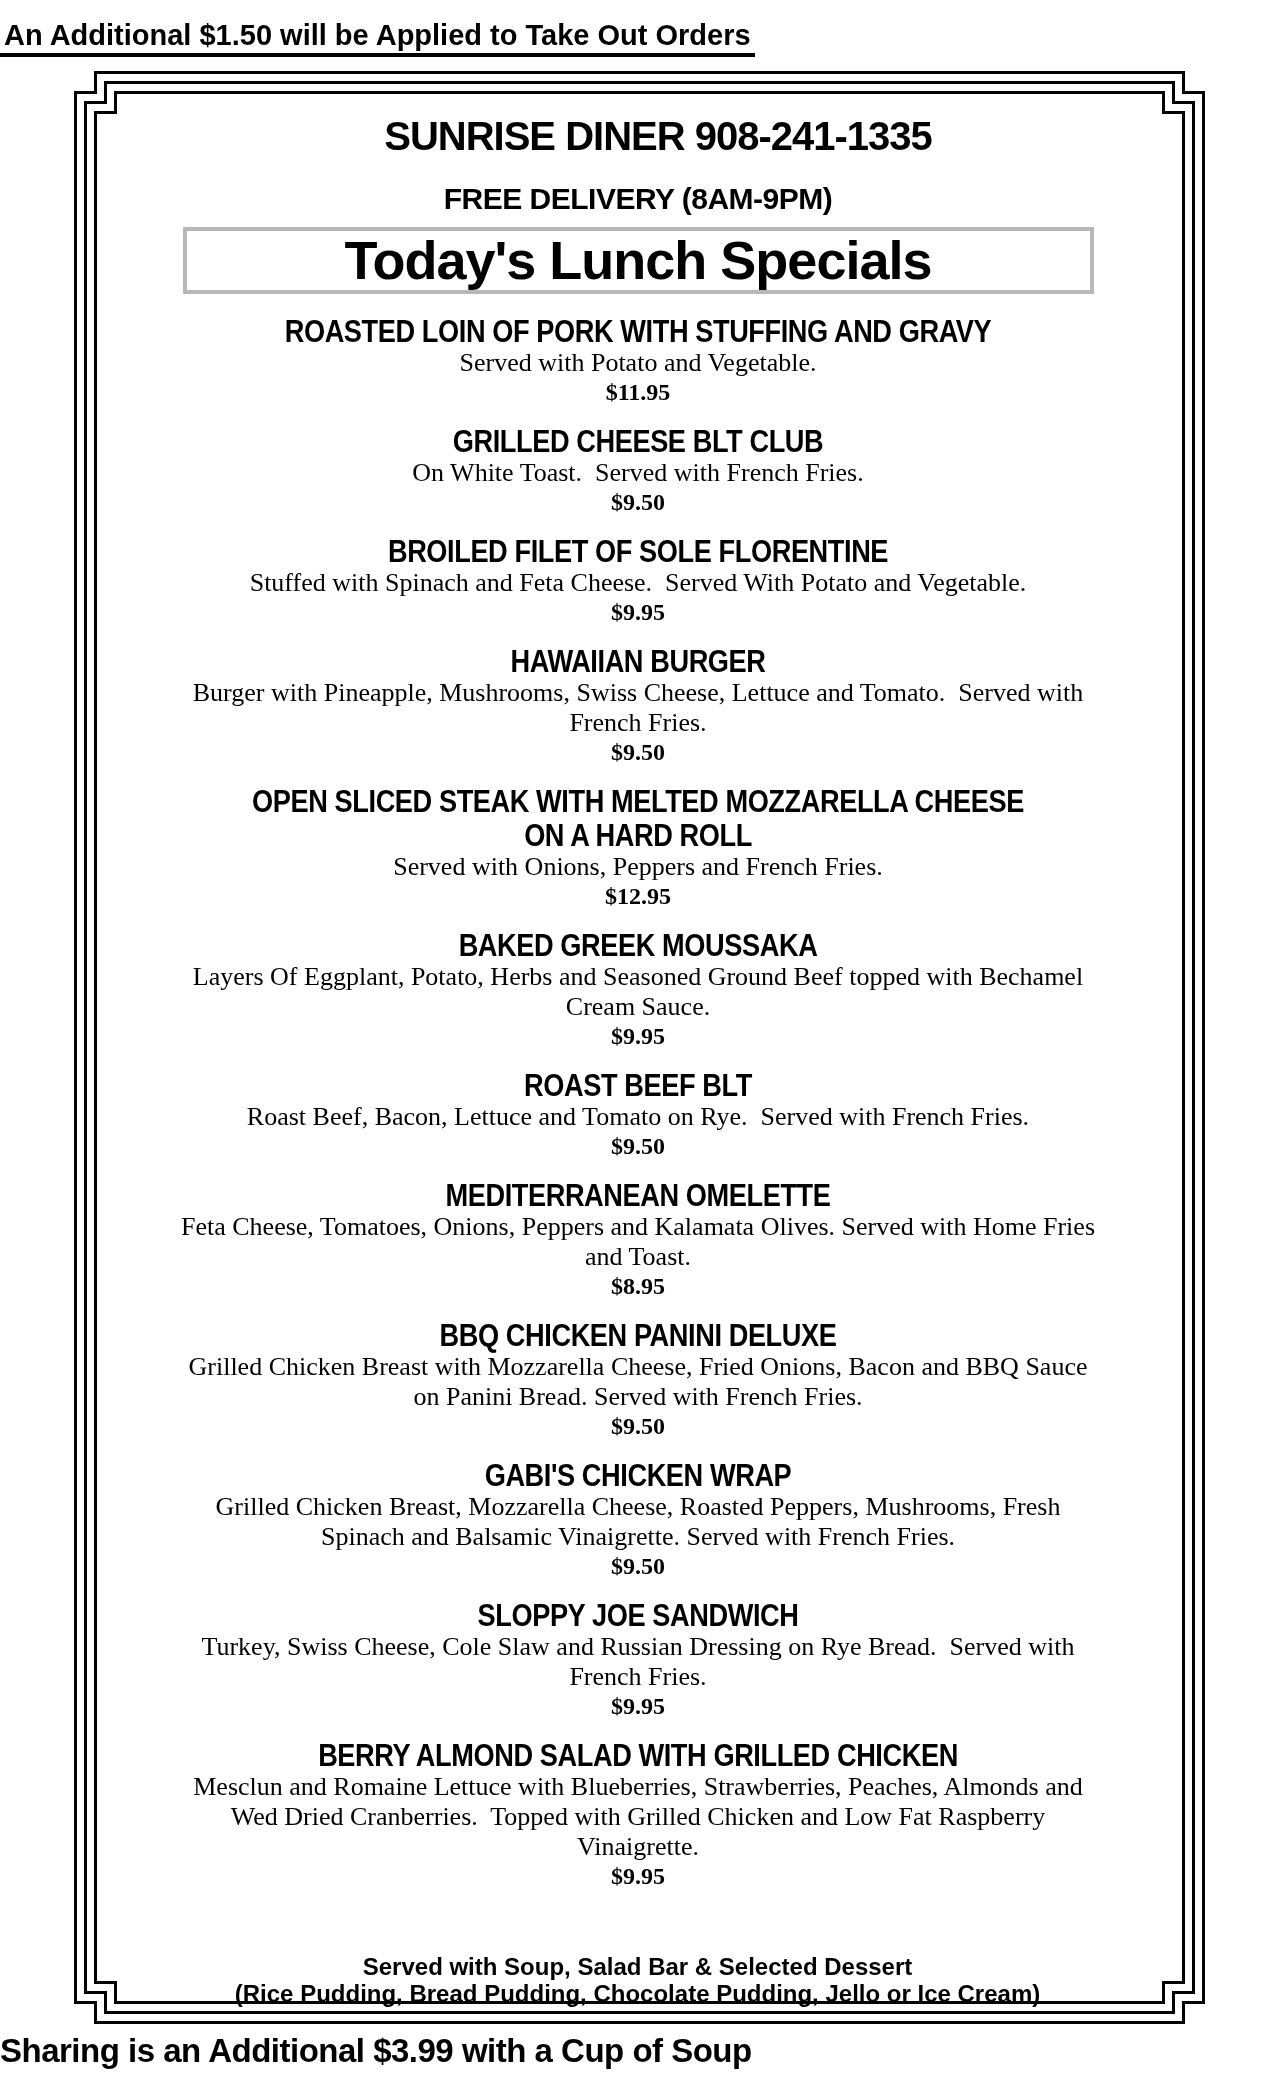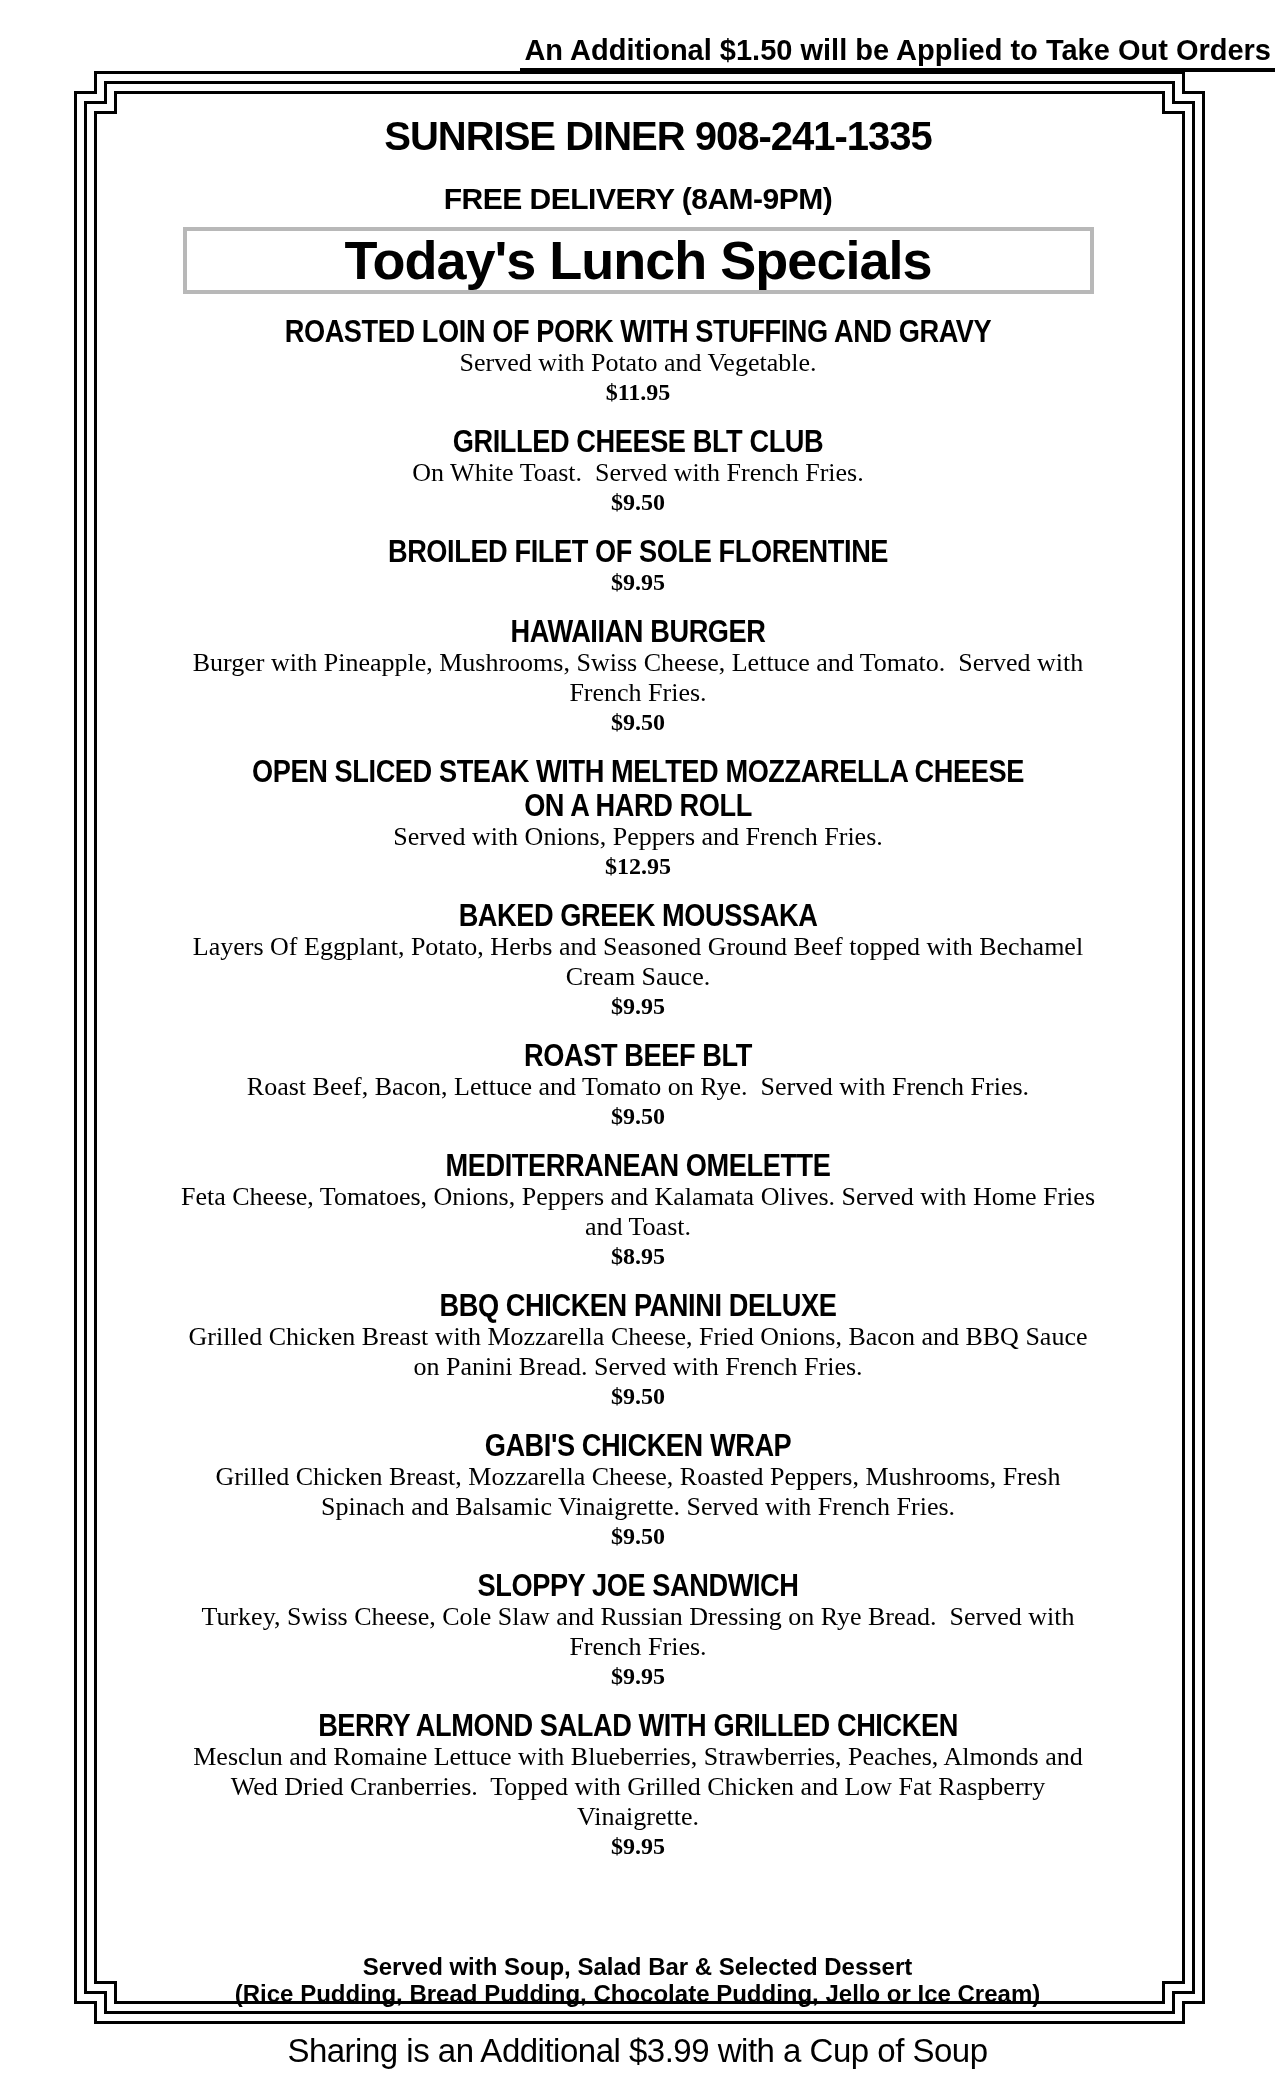--- a/index.html
+++ b/index.html
@@ -5,21 +5,21 @@
 <style>
   html,body{margin:0;padding:0;background:#ffffff;}
   body{width:1275px;height:2100px;position:relative;overflow:hidden;
        font-family:"Liberation Sans",sans-serif;color:#000;}
   .page{position:absolute;inset:0;}
 
   
   .frame{position:absolute;left:0;top:0;width:1275px;height:2100px;pointer-events:none;}
 
   
-  .takeout{position:absolute;top:33px;left:0;width:100%;text-align:right;
+  .takeout{position:absolute;top:18px;left:0;width:100%;text-align:left;
            font-size:29px;font-weight:bold;line-height:34px;}
   .takeout span{display:inline-block;border-bottom:4px solid #000;padding:0 4px 1px 4px;}
 
   
   .content{position:absolute;left:98px;top:112px;width:1080px;text-align:center;}
 
   .sunrise{font-size:40px;font-weight:bold;line-height:48px;letter-spacing:-1px;padding-left:40px;}
   .delivery{font-size:30px;font-weight:bold;line-height:38px;margin-top:20px;letter-spacing:-0.5px;}
 
   .specials-box{width:903px;margin:9px auto 0 auto;border:4px solid #b8b8b8;
@@ -30,22 +30,22 @@
   .item-title{font-size:32px;font-weight:bold;line-height:34px;white-space:pre-wrap;
               transform:scaleX(0.85);transform-origin:50% 50%;letter-spacing:-0.5px;}
   .item-desc{font-family:"Liberation Serif",serif;font-size:26px;line-height:30px;white-space:pre-wrap;}
   .item-price{font-family:"Liberation Serif",serif;font-size:24px;font-weight:bold;line-height:28px;}
 
   .footnote{position:absolute;left:0;width:100%;text-align:center;
             font-size:24px;font-weight:bold;line-height:27px;}
   .footnote.line1{top:1953px;}
   .footnote.line2{top:1980px;}
 
-  .sharing{position:absolute;top:2032px;left:0;width:100%;text-align:center;
-           font-size:33px;font-weight:normal;line-height:38px;letter-spacing:-0.5px;}
+  .sharing{position:absolute;top:2032px;left:0;width:100%;text-align:left;
+           font-size:33px;font-weight:bold;line-height:38px;letter-spacing:-0.5px;}
 </style>
 </head>
 <body style="color: rgb(0, 0, 0);">
 
 <div class="page">
 
   <svg class="frame" viewBox="0 0 1275 2100" shape-rendering="crispEdges">
     <path d="M95 72 H1183 V92 H1203 V2002 H1183 V2022 H95 V2002 H75 V92 H95 Z" fill="none" stroke="#000" stroke-width="3"></path>
     <path d="M105 82 H1173 V102 H1193 V1992 H1173 V2012 H105 V1992 H85 V102 H105 Z" fill="none" stroke="#000" stroke-width="3"></path>
     <path d="M115 92 H1163 V112 H1183 V1982 H1163 V2002 H115 V1982 H95 V112 H115 Z" fill="none" stroke="#000" stroke-width="3"></path>
@@ -73,20 +73,21 @@
   </div>
 
   <div class="item">
     <div class="item-title">GRILLED CHEESE BLT CLUB</div>
     <div class="item-desc">On White Toast.  Served with French Fries.</div>
     <div class="item-price">$9.50</div>
   </div>
 
   <div class="item">
     <div class="item-title">BROILED FILET OF SOLE FLORENTINE</div>
+    <div class="item-desc">Stuffed with Spinach and Feta Cheese.  Served With Potato and Vegetable.</div>
     <div class="item-price">$9.95</div>
   </div>
 
   <div class="item">
     <div class="item-title">HAWAIIAN BURGER</div>
     <div class="item-desc">Burger with Pineapple, Mushrooms, Swiss Cheese, Lettuce and Tomato.  Served with
 French Fries.</div>
     <div class="item-price">$9.50</div>
   </div>
 

